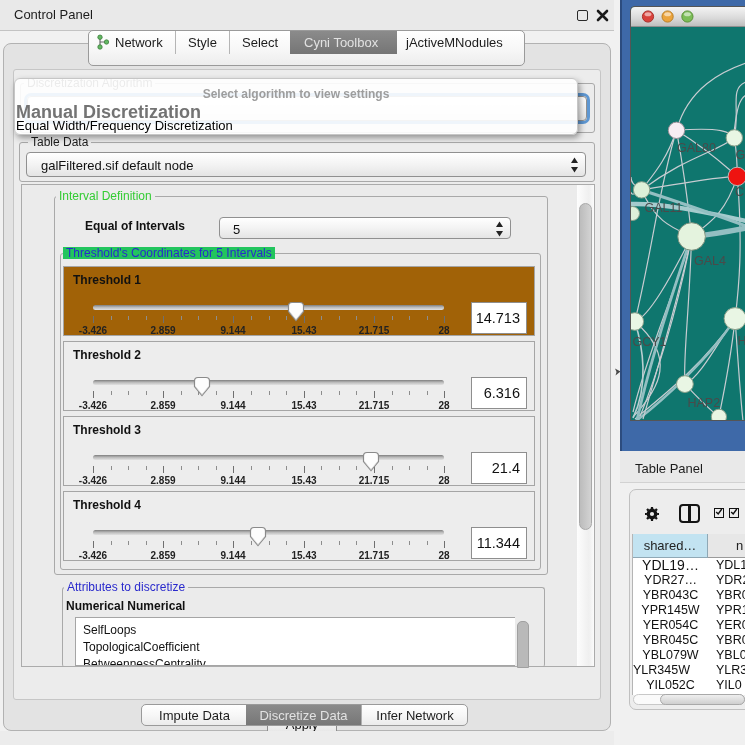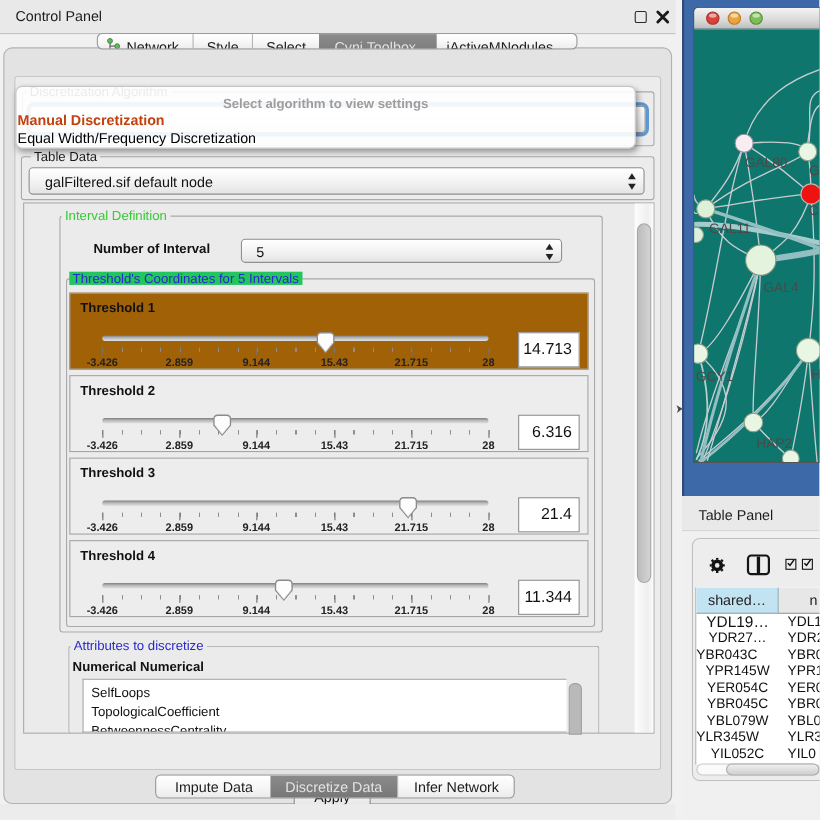--- a/index.html
+++ b/index.html
@@ -18,21 +18,21 @@
 
 <div class="abs" style="left:577px;top:10px;width:9px;height:9px;border:1.7px solid #2a2a2a;border-radius:2px;"></div>
 <svg class="abs" style="left:596px;top:9px;" width="13" height="13" viewBox="0 0 13 13">
   <path d="M2 2 L11 11 M11 2 L2 11" stroke="#1a1a1a" stroke-width="2.6" stroke-linecap="round"></path>
 </svg>
 
 <div class="abs" style="left:3px;top:43px;width:608px;height:688px;background:#e3e3e3;border:1px solid #b2b2b2;border-radius:8px;box-sizing:border-box;"></div>
 
 <div class="abs" style="left:13px;top:69px;width:588px;height:631px;background:#ececec;border:1px solid #c6c6c6;border-radius:3px;box-sizing:border-box;"></div>
 
-<div class="abs" style="left:88px;top:30px;width:437px;height:15px;background:linear-gradient(#ffffff,#f7f7f7 55%,#ededed);border:1px solid #9a9a9a;border-radius:5px;box-sizing:border-box;overflow:hidden;">
+<div class="abs" style="left:88px;top:30px;width:437px;height:36px;background:linear-gradient(#ffffff,#f7f7f7 55%,#ededed);border:1px solid #9a9a9a;border-radius:5px;box-sizing:border-box;overflow:hidden;">
   <div class="abs" style="left:86px;top:0;width:1px;height:23px;background:#b5b5b5;"></div>
   <div class="abs" style="left:140px;top:0;width:1px;height:23px;background:#b5b5b5;"></div>
   <div class="abs" style="left:201px;top:0;width:1px;height:23px;background:#b5b5b5;"></div>
   <div class="abs" style="left:201px;top:0;width:107px;height:23px;background:linear-gradient(#8b8b8b,#757575);"></div>
   <svg class="abs" style="left:7px;top:3px;" width="15" height="16" viewBox="0 0 15 16">
     <path d="M4 3 V13 M4 8 H10" stroke="#6a6a6a" stroke-width="1.2" fill="none"></path>
     <circle cx="4" cy="3.2" r="2.2" fill="#64b964" stroke="#3c7d3c" stroke-width="0.8"></circle>
     <circle cx="10.5" cy="8" r="2.2" fill="#64b964" stroke="#3c7d3c" stroke-width="0.8"></circle>
     <circle cx="4" cy="13" r="2.2" fill="#64b964" stroke="#3c7d3c" stroke-width="0.8"></circle>
   </svg>
@@ -55,21 +55,21 @@
       <path d="M4.5 0.5 L8 6 L1 6 Z" fill="#222"></path>
       <path d="M4.5 15.5 L8 10 L1 10 Z" fill="#222"></path>
     </svg>
 </div>
 
 <div class="abs" style="left:21px;top:184px;width:574px;height:483px;border:1px solid #ababab;box-sizing:border-box;background:#ebebeb;"></div>
 
 <div class="grp" style="left:54px;top:196px;width:492px;height:377px;"></div>
 <div class="grpt" style="left:56px;top:190px;color:#33cc33;background:#ebebeb;">Interval Definition</div>
 
-<div class="abs" style="left:85px;top:219px;font-size:12px;font-weight:bold;color:#111;">Number of Interval</div>
+<div class="abs" style="left:85px;top:219px;font-size:12px;font-weight:bold;color:#111;">Equal of Intervals</div>
 <div class="abs combo" style="left:219px;top:217px;width:292px;height:22px;box-sizing:border-box;">
   <div class="abs" style="left:13px;top:4px;font-size:13px;color:#111;">5</div>
   <svg style="position:absolute;right:6px;top:3px;" width="9" height="16" viewBox="0 0 9 16">
       <path d="M4.5 0.5 L8 6 L1 6 Z" fill="#222"></path>
       <path d="M4.5 15.5 L8 10 L1 10 Z" fill="#222"></path>
     </svg>
 </div>
 
 <div class="grp" style="left:60px;top:253px;width:479px;height:315px;"></div>
 <div class="grpt" style="left:63px;top:247px;color:#2929cc;background:#22c55e;">Threshold's Coordinates for 5 Intervals</div>
@@ -181,21 +181,21 @@
   <div class="abs" style="left:104px;top:0;width:115px;height:22px;background:linear-gradient(#8b8b8b,#757575);"></div>
   <div class="abs" style="left:219px;top:0;width:1px;height:22px;background:#b0b0b0;"></div>
   <div class="abs" style="left:0;top:3px;width:105px;text-align:center;font-size:13px;color:#1c1c1c;">Impute Data</div>
   <div class="abs" style="left:104px;top:3px;width:115px;text-align:center;font-size:13px;color:#e2e2e2;">Discretize Data</div>
   <div class="abs" style="left:219px;top:3px;width:108px;text-align:center;font-size:13px;color:#1c1c1c;">Infer Network</div>
 </div>
 
 <div class="abs" style="left:14px;top:78px;width:564px;height:57px;background:rgba(255,255,255,0.9);border:1px solid #c6c6c6;border-radius:6px;box-sizing:border-box;box-shadow:2px 3px 6px rgba(0,0,0,0.38);"></div>
 <div class="abs" style="left:14px;top:78px;width:564px;height:57px;overflow:hidden;">
   <div class="abs" style="left:0;top:9px;width:564px;text-align:center;font-size:12px;font-weight:bold;color:#9d9d9d;">Select algorithm to view settings</div>
-  <div class="abs" style="left:2px;top:24px;font-size:13px;font-weight:bold;color:#c2410c;">Manual Discretization</div>
+  <div class="abs" style="left:2px;top:24px;font-size:18px;font-weight:bold;color:#737373;">Manual Discretization</div>
   <div class="abs" style="left:2px;top:40px;font-size:13px;color:#000;">Equal Width/Frequency Discretization</div>
 </div>
 
 <div class="abs" style="left:0;top:731px;width:620px;height:14px;background:#ececec;"></div>
 
 <div class="abs" style="left:614px;top:0;width:6px;height:745px;background:#f1f1f1;"></div>
 
 <svg class="abs" style="left:614px;top:368px;" width="7" height="8" viewBox="0 0 7 8">
     <path d="M6.5 3.5 L1 0.5 L2.5 4 L1.5 7.5 Z" fill="#4a4a4a"></path>
   </svg>
@@ -290,21 +290,21 @@
       <path d="M1.2 4 L3.2 6 L6.8 1" stroke="#111" stroke-width="1.4" fill="none"></path>
     </svg>
   </div>
 <div class="abs" style="left:632px;top:534px;width:113px;height:161px;overflow:hidden;background:#fff;border-left:1px solid #b5b5b5;">
 <div class="abs" style="left:0;top:0;width:75px;height:24px;background:#c2e3f1;border-right:1px solid #8fa8b5;border-bottom:1px solid #8fa8b5;box-sizing:border-box;text-align:center;font-size:13px;color:#222;line-height:23px;">shared…</div>
 <div class="abs" style="left:75px;top:0;width:38px;height:24px;background:#e7e7e7;border-bottom:1px solid #9a9a9a;box-sizing:border-box;font-size:13px;color:#222;line-height:23px;padding-left:28px;">n</div>
 <div class="abs" style="left:0;top:24px;width:75px;height:15px;text-align:center;font-size:14px;color:#111;line-height:15px;">YDL19…</div>
 <div class="abs" style="left:83px;top:24px;width:40px;height:15px;font-size:12.5px;color:#111;line-height:15px;">YDL1</div>
 <div class="abs" style="left:0;top:39px;width:75px;height:15px;text-align:center;font-size:12.5px;color:#111;line-height:15px;">YDR27…</div>
 <div class="abs" style="left:83px;top:39px;width:40px;height:15px;font-size:12.5px;color:#111;line-height:15px;">YDR2</div>
-<div class="abs" style="left:0;top:54px;width:75px;height:15px;text-align:left;font-size:12.5px;color:#111;line-height:15px;">YBR043C</div>
+<div class="abs" style="left:0;top:54px;width:75px;height:15px;text-align:center;font-size:12.5px;color:#111;line-height:15px;">YBR043C</div>
 <div class="abs" style="left:83px;top:54px;width:40px;height:15px;font-size:12.5px;color:#111;line-height:15px;">YBR0</div>
 <div class="abs" style="left:0;top:69px;width:75px;height:15px;text-align:center;font-size:12.5px;color:#111;line-height:15px;">YPR145W</div>
 <div class="abs" style="left:83px;top:69px;width:40px;height:15px;font-size:12.5px;color:#111;line-height:15px;">YPR1</div>
 <div class="abs" style="left:0;top:84px;width:75px;height:15px;text-align:center;font-size:12.5px;color:#111;line-height:15px;">YER054C</div>
 <div class="abs" style="left:83px;top:84px;width:40px;height:15px;font-size:12.5px;color:#111;line-height:15px;">YER0</div>
 <div class="abs" style="left:0;top:99px;width:75px;height:15px;text-align:center;font-size:12.5px;color:#111;line-height:15px;">YBR045C</div>
 <div class="abs" style="left:83px;top:99px;width:40px;height:15px;font-size:12.5px;color:#111;line-height:15px;">YBR0</div>
 <div class="abs" style="left:0;top:114px;width:75px;height:15px;text-align:center;font-size:12.5px;color:#111;line-height:15px;">YBL079W</div>
 <div class="abs" style="left:83px;top:114px;width:40px;height:15px;font-size:12.5px;color:#111;line-height:15px;">YBL0</div>
 <div class="abs" style="left:0;top:129px;width:75px;height:15px;text-align:left;font-size:12.5px;color:#111;line-height:15px;">YLR345W</div>

